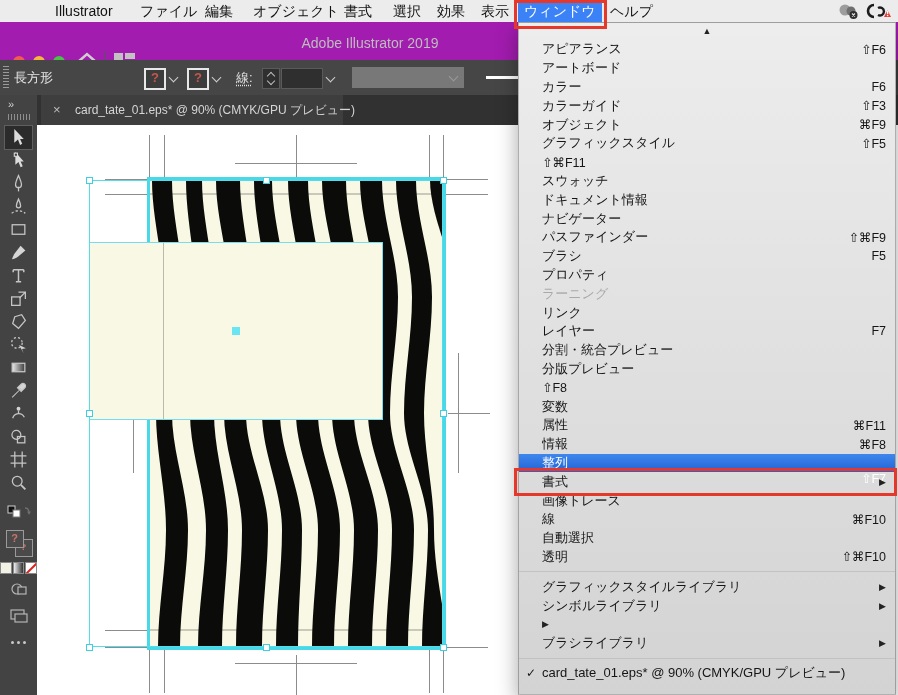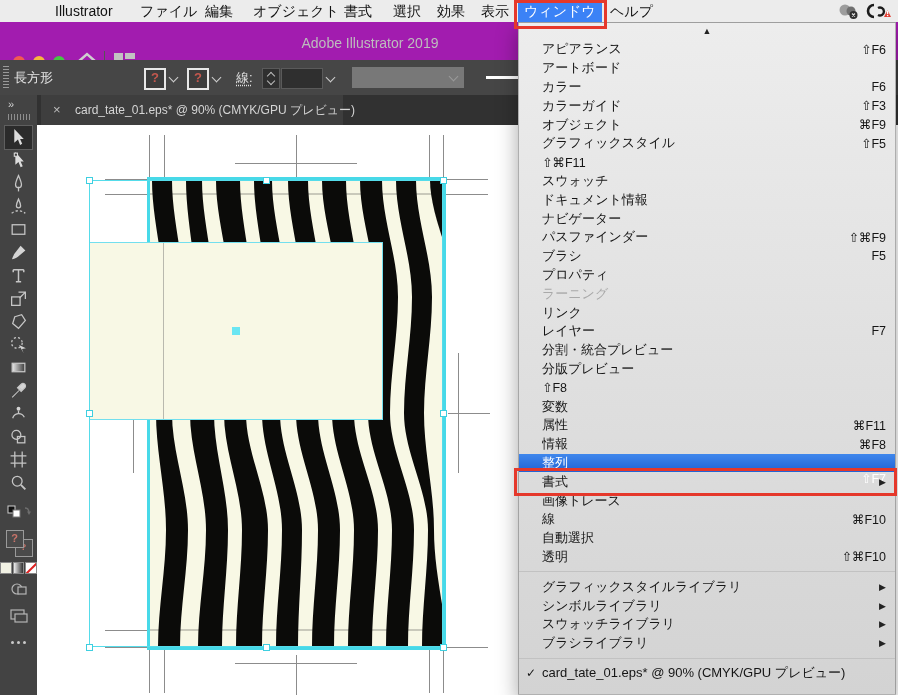--- a/index.html
+++ b/index.html
@@ -478,21 +478,20 @@
       </div>
       <div class="menu-row">
         <span class="lbl">グラフィックスタイルライブラリ</span>
         <span class="sub">▶</span>
       </div>
       <div class="menu-row">
         <span class="lbl">シンボルライブラリ</span>
         <span class="sub">▶</span>
       </div>
       <div class="menu-row">
-        <span class="lbl">スウォッチライブラリ</span>
         <span class="sub">▶</span>
       </div>
       <div class="menu-row">
         <span class="lbl">ブラシライブラリ</span>
         <span class="sub">▶</span>
       </div>
       <div class="menu-sep">
         <i></i>
       </div>
       <div class="menu-row">

